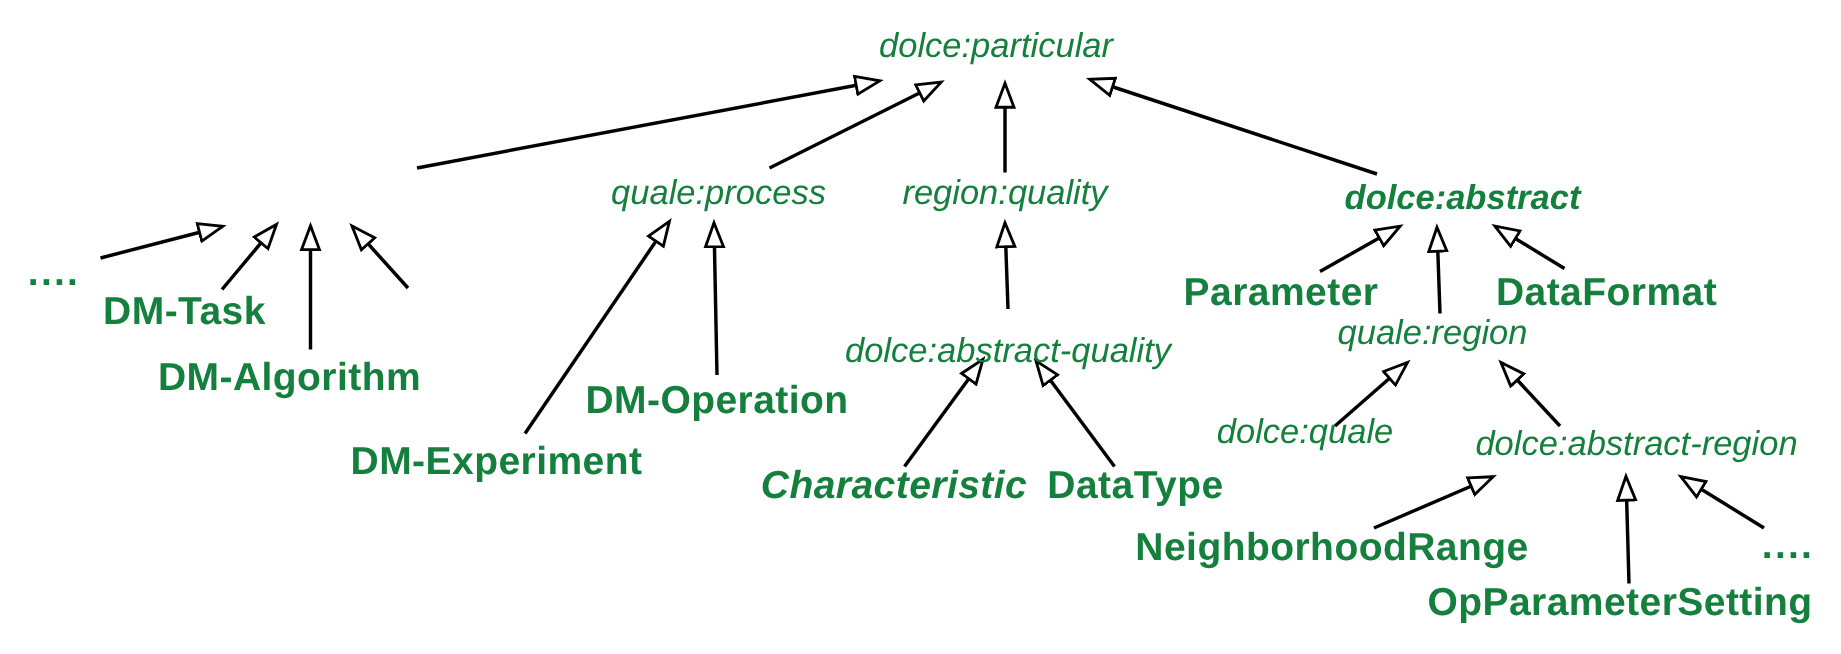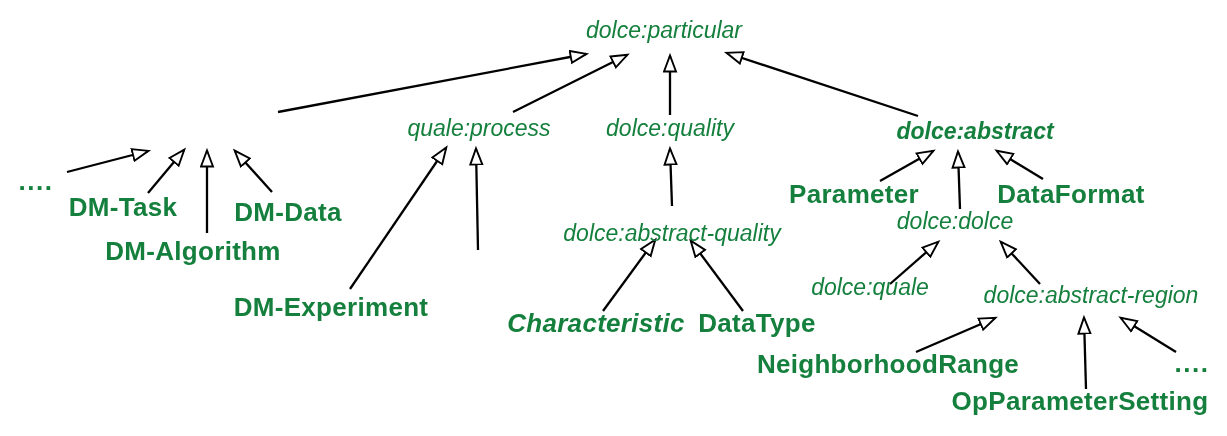--- a/index.html
+++ b/index.html
@@ -81,37 +81,37 @@
     <line x1="1040" y1="284" x2="1001" y2="242" marker-end="url(#tri)"></line>
 
     <line x1="916" y1="352" x2="995" y2="318" marker-end="url(#tri)"></line>
     <line x1="1086" y1="389" x2="1084" y2="318" marker-end="url(#tri)"></line>
     <line x1="1176" y1="352" x2="1121" y2="318" marker-end="url(#tri)"></line>
   </svg>
 
   <div class="node dolce" style="left:664px;  top:19px;">dolce:particular</div>
 
   <div class="node dolce" style="left:479px;  top:117px;">quale:process</div>
-  <div class="node dolce" style="left:670px;  top:117px;">dolce:quality</div>
+  <div class="node dolce" style="left:670px;  top:117px;">region:quality</div>
   <div class="node dolce" style="left:975px;  top:120px;font-weight:bold;">dolce:abstract</div>
 
   <div class="node ellipsis" style="left:36px;   top:168px;">....</div>
   <div class="node dm" style="left:123px;  top:194px;">DM-Task</div>
   <div class="node dm" style="left:193px;  top:238px;text-align:center;">DM-Algorithm</div>
-  <div class="node dm" style="left:288px;  top:199px;">DM-Data</div>
 
+  <div class="node dm" style="left:478px;  top:253px;">DM-Operation</div>
   <div class="node dm" style="left:331px;  top:294px;">DM-Experiment</div>
 
   <div class="node dolce" style="left:672px;  top:222px;">dolce:abstract-quality</div>
   <div class="node dm" style="left:596px;  top:310px;font-style:italic;">Characteristic</div>
   <div class="node dm" style="left:757px;  top:310px;">DataType</div>
 
   <div class="node dm" style="left:854px;  top:181px;">Parameter</div>
   <div class="node dm" style="left:1071px; top:181px;">DataFormat</div>
-  <div class="node dolce" style="left:955px;  top:210px;">dolce:dolce</div>
+  <div class="node dolce" style="left:955px;  top:210px;">quale:region</div>
 
   <div class="node dolce" style="left:870px;  top:276px;text-align:center;">dolce:quale</div>
   <div class="node dolce" style="left:1091px; top:284px;">dolce:abstract-region</div>
 
   <div class="node dm" style="left:888px;  top:351px;">NeighborhoodRange</div>
   <div class="node dm" style="left:1080px; top:388px;">OpParameterSetting</div>
   <div class="node ellipsis" style="left:1192px; top:350px;">....</div>
 
 </div>
 

